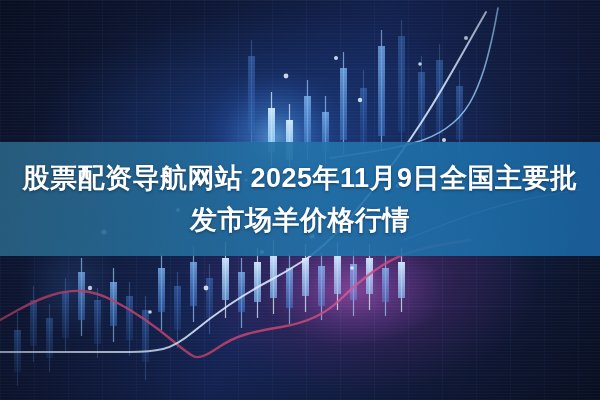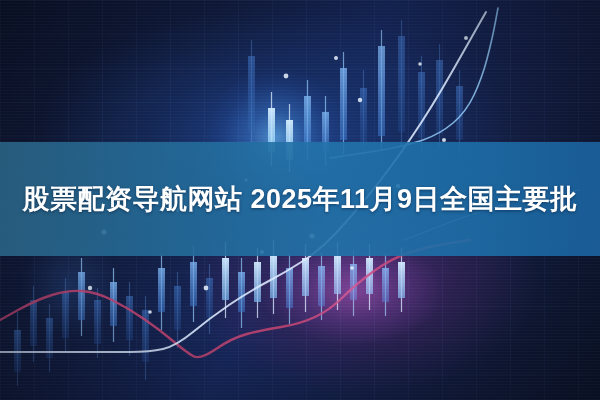--- a/index.html
+++ b/index.html
@@ -193,15 +193,16 @@
 
   <div class="layer" id="glow-blue"></div>
   <div class="layer" id="glow-purple"></div>
   <div class="layer" id="bg-vignette"></div>
   <div class="layer" id="scan"></div>
 
   <div id="banner"></div>
 
   <div id="banner-text">
     <span class="tline">股票配资导航网站 2025年11月9日全国主要批</span>
+    <span class="tline">发市场羊价格行情</span>
   </div>
 
 </div>
 
 </body></html>

